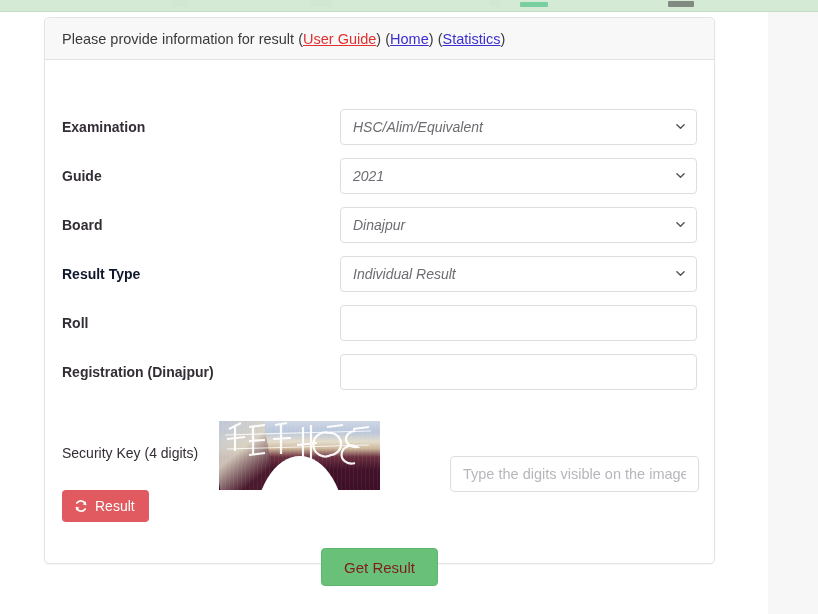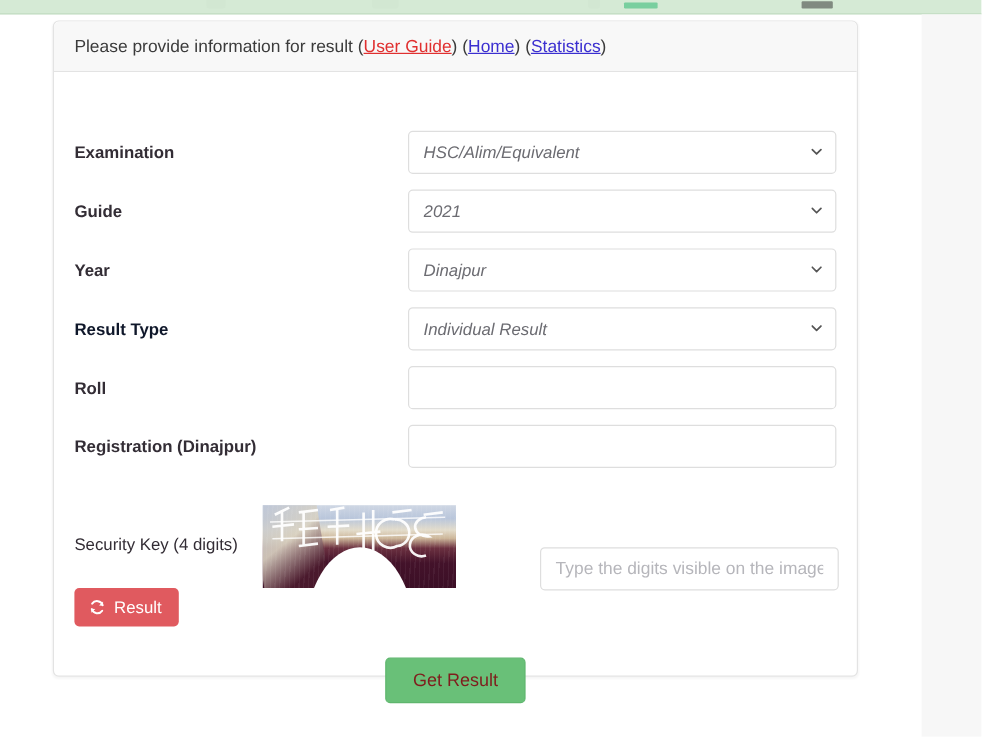--- a/index.html
+++ b/index.html
@@ -311,21 +311,21 @@
             <span class="chevron">
               <svg viewBox="0 0 10 10">
                   <path d="M1 3 L5 7 L9 3" fill="none" stroke="#555" stroke-width="1.6" stroke-linecap="round" stroke-linejoin="round"></path>
                 </svg>
             </span>
           </div>
         </div>
       </div>
 
       <div class="row" style="top:147px;">
-        <div class="row-label">Year</div>
+        <div class="row-label">Board</div>
         <div class="ctrl-wrap">
           <div class="select-shell">
             <select class="field">
               <option>Dinajpur</option>
             </select>
             <span class="chevron">
               <svg viewBox="0 0 10 10">
                   <path d="M1 3 L5 7 L9 3" fill="none" stroke="#555" stroke-width="1.6" stroke-linecap="round" stroke-linejoin="round"></path>
                 </svg>
             </span>

